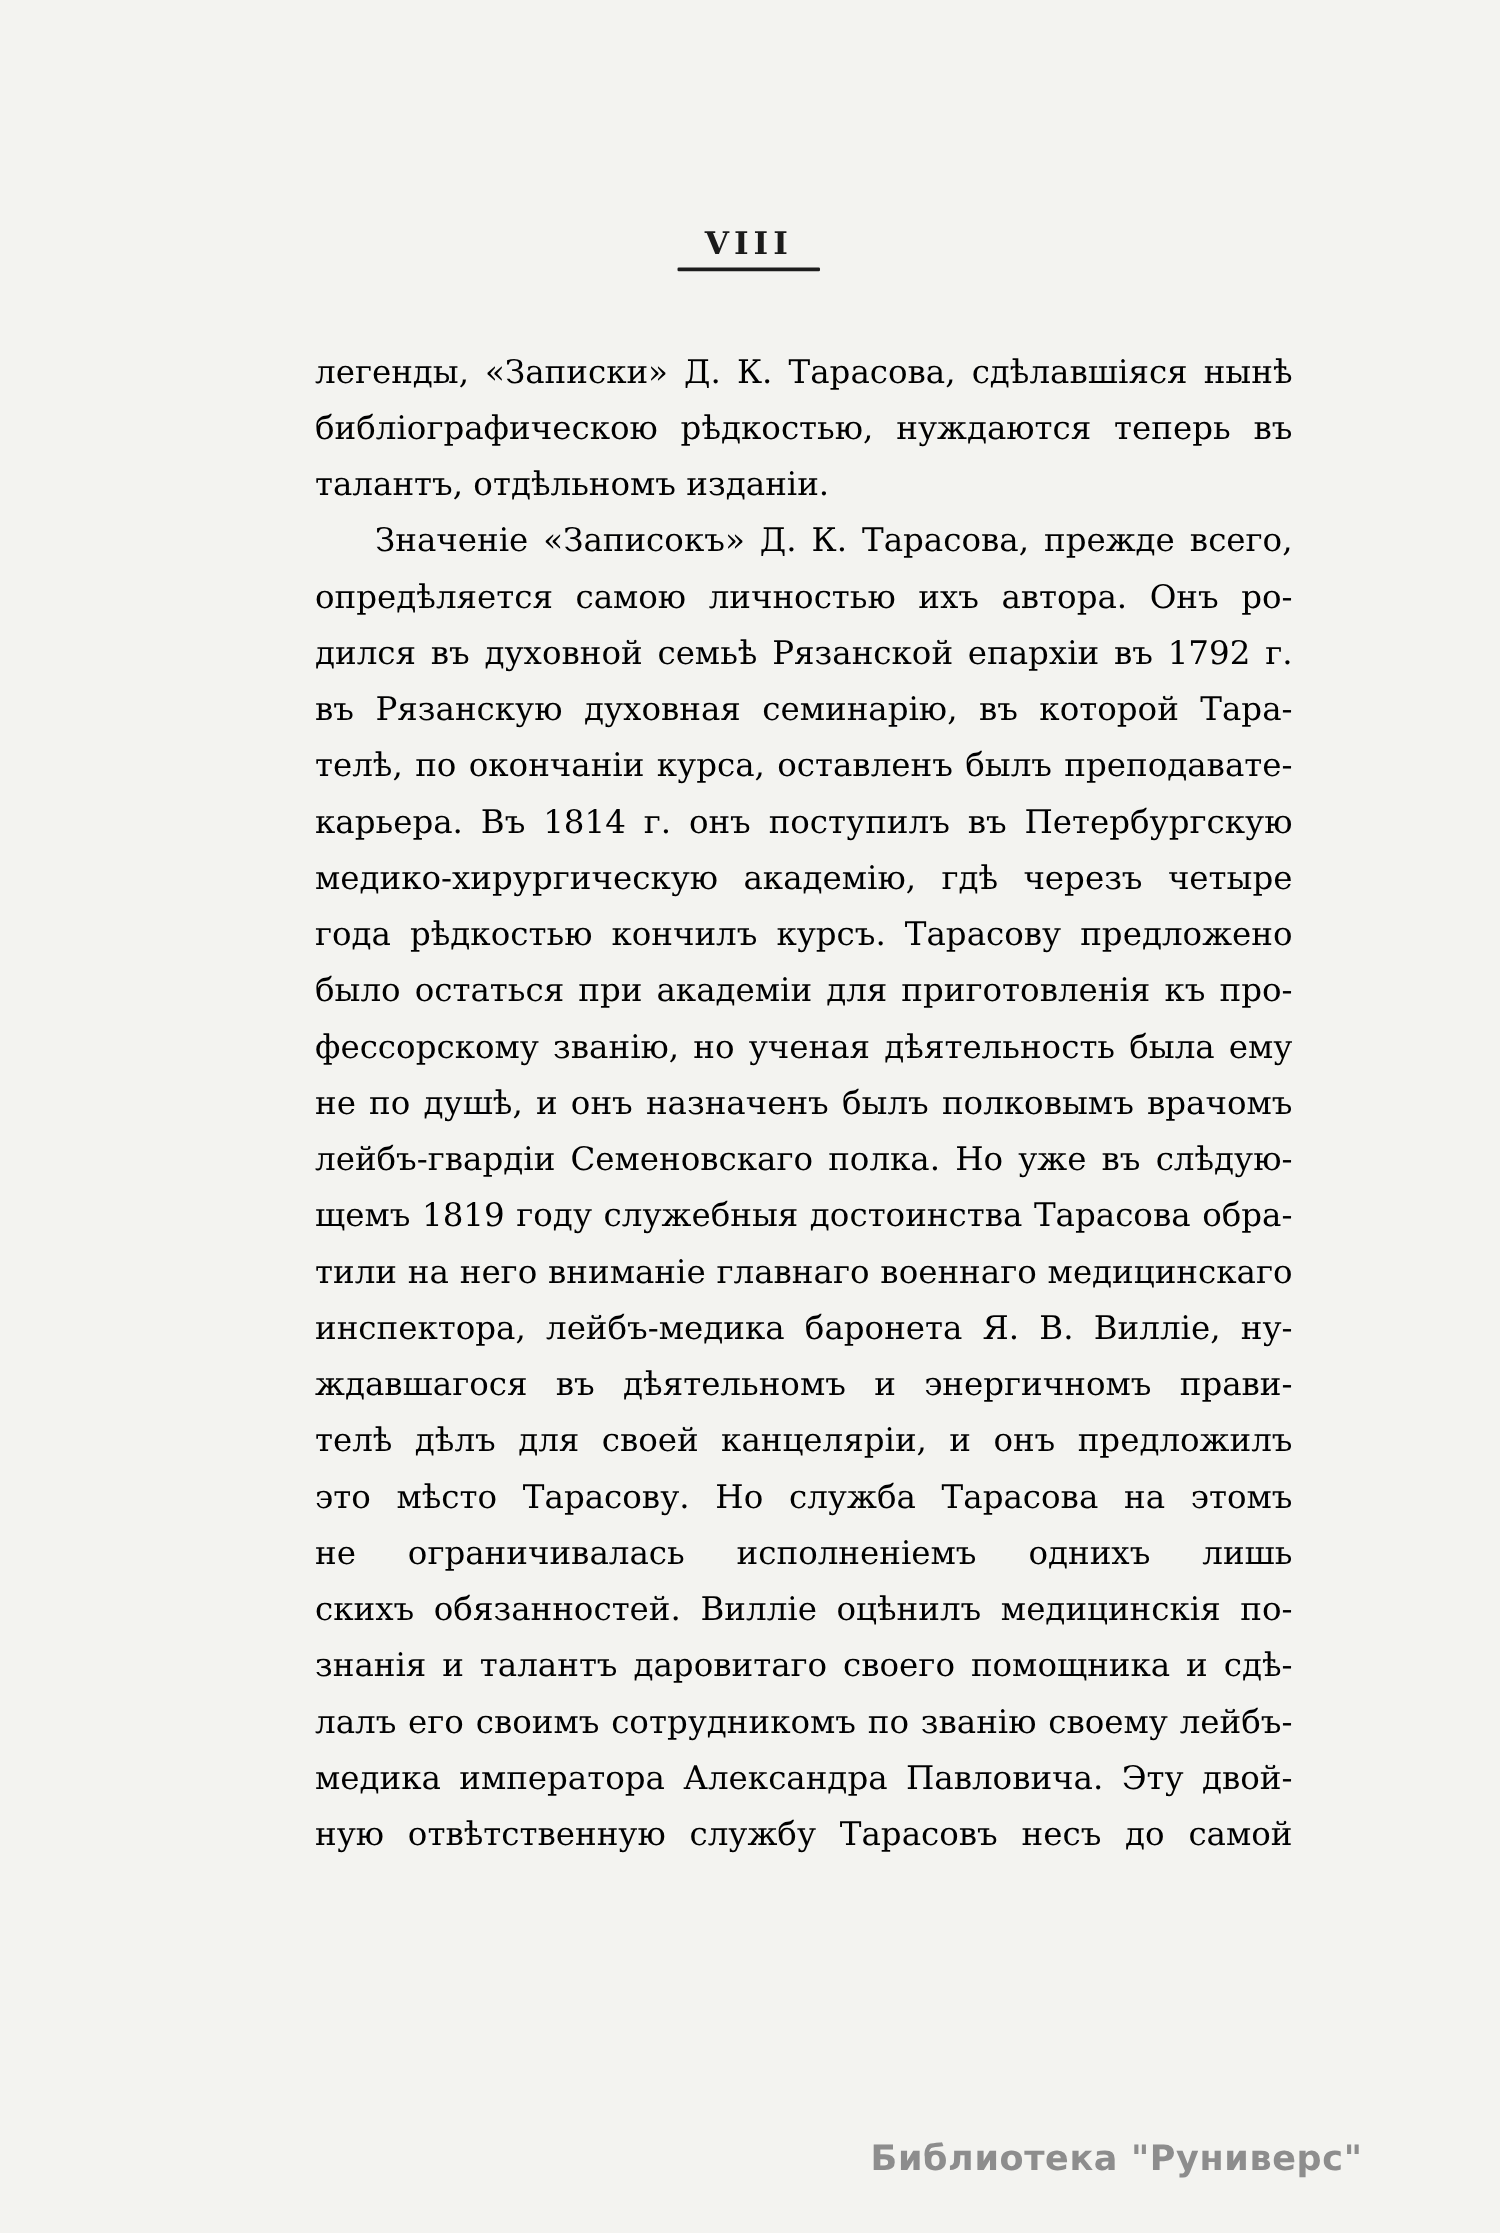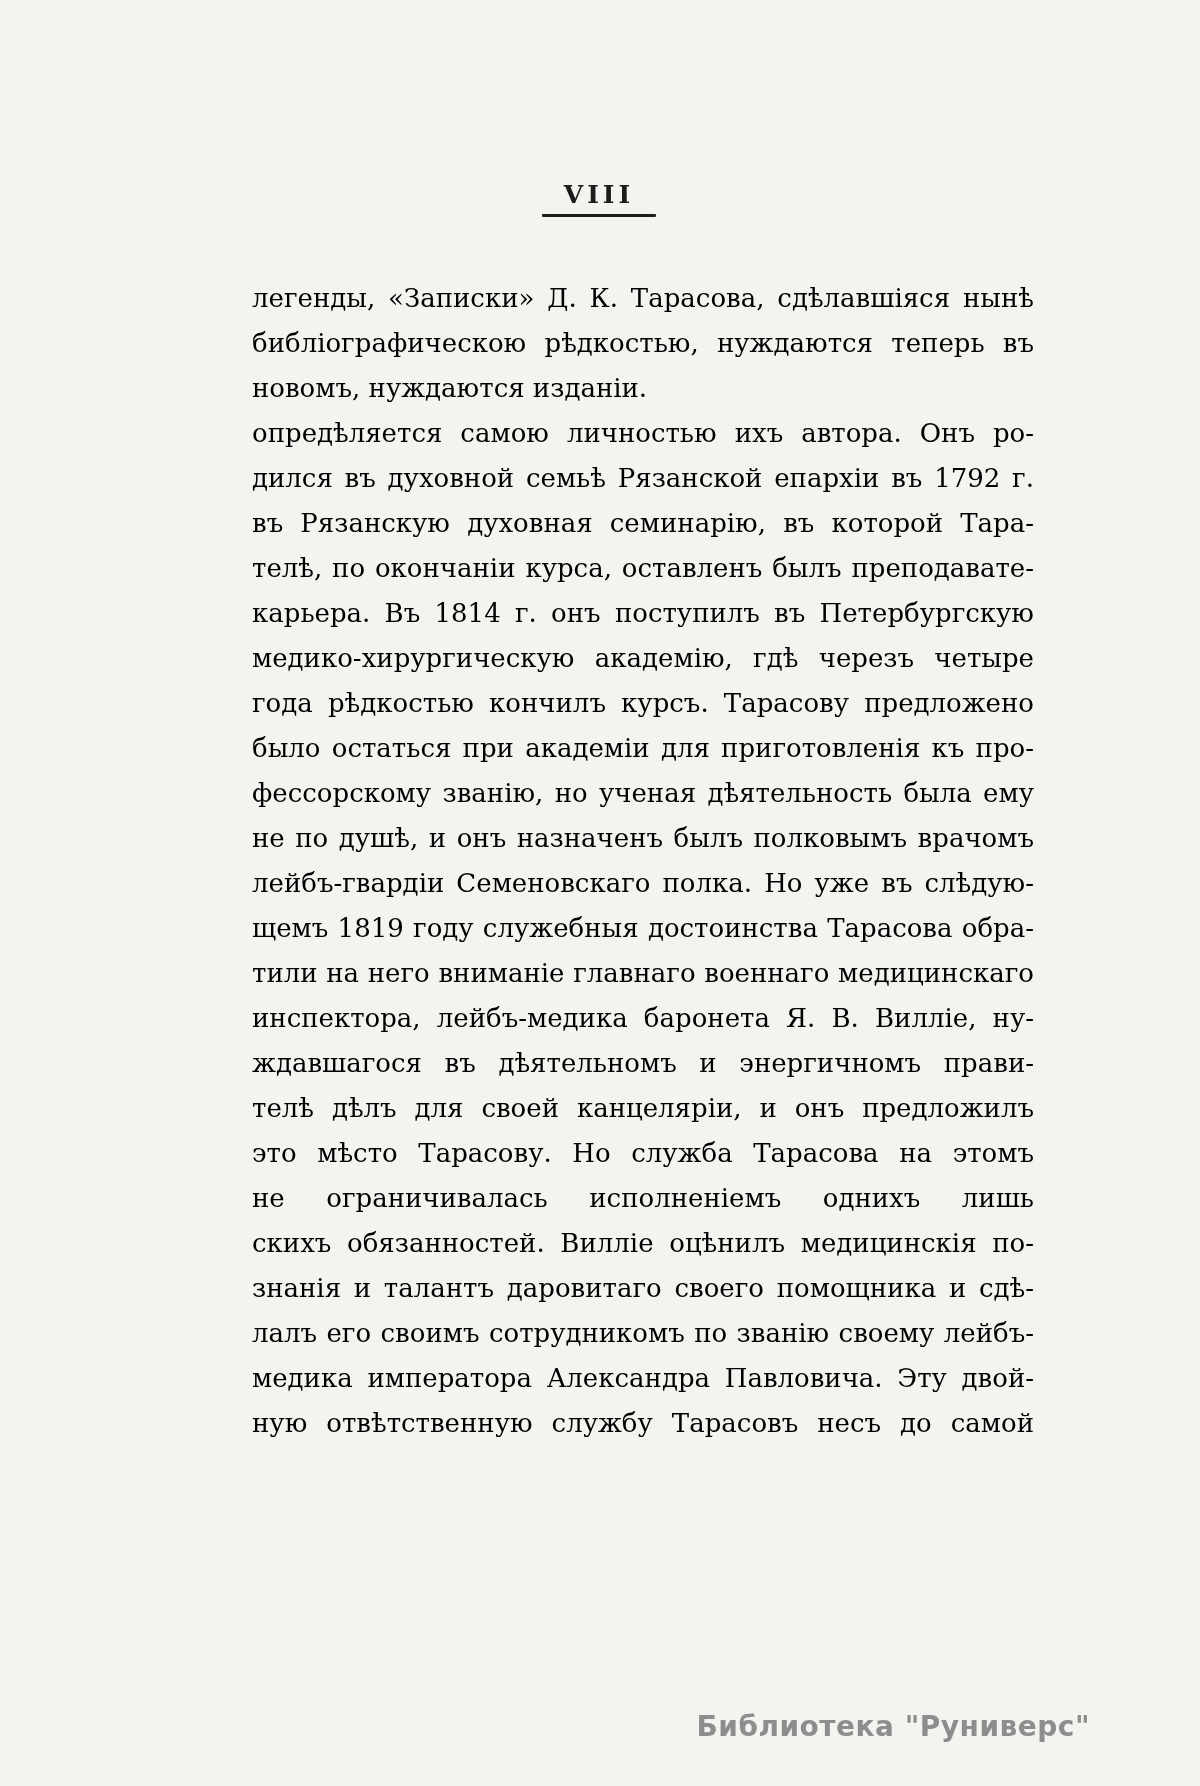--- a/index.html
+++ b/index.html
@@ -81,24 +81,25 @@
   <div class="header">
     <span class="page-number">VIII</span>
     <div class="header-rule"></div>
   </div>
 
   <div class="text-block">
 
     <div class="paragraph">
       <div class="line">легенды, «Записки» Д. К. Тарасова, сдѣлавшіяся нынѣ</div>
       <div class="line">библіографическою рѣдкостью, нуждаются теперь въ</div>
-      <div class="line flush-last">новомъ, нуждаются изданіи.</div>
+      <div class="line flush-last">талантъ, отдѣльномъ изданіи.</div>
     </div>
 
     <div class="paragraph">
+      <div class="line indent">Значеніе «Записокъ» Д. К. Тарасова, прежде всего,</div>
       <div class="line">опредѣляется самою личностью ихъ автора. Онъ ро-</div>
       <div class="line">дился въ духовной семьѣ Рязанской епархіи въ 1792 г.</div>
       <div class="line">въ Рязанскую духовная семинарію, въ которой Тара-</div>
       <div class="line">телѣ, по окончаніи курса, оставленъ былъ преподавате-</div>
       <div class="line">карьера. Въ 1814 г. онъ поступилъ въ Петербургскую</div>
       <div class="line">медико-хирургическую академію, гдѣ черезъ четыре</div>
       <div class="line">года рѣдкостью кончилъ курсъ. Тарасову предложено</div>
       <div class="line">было остаться при академіи для приготовленія къ про-</div>
       <div class="line">фессорскому званію, но ученая дѣятельность была ему</div>
       <div class="line">не по душѣ, и онъ назначенъ былъ полковымъ врачомъ</div>

